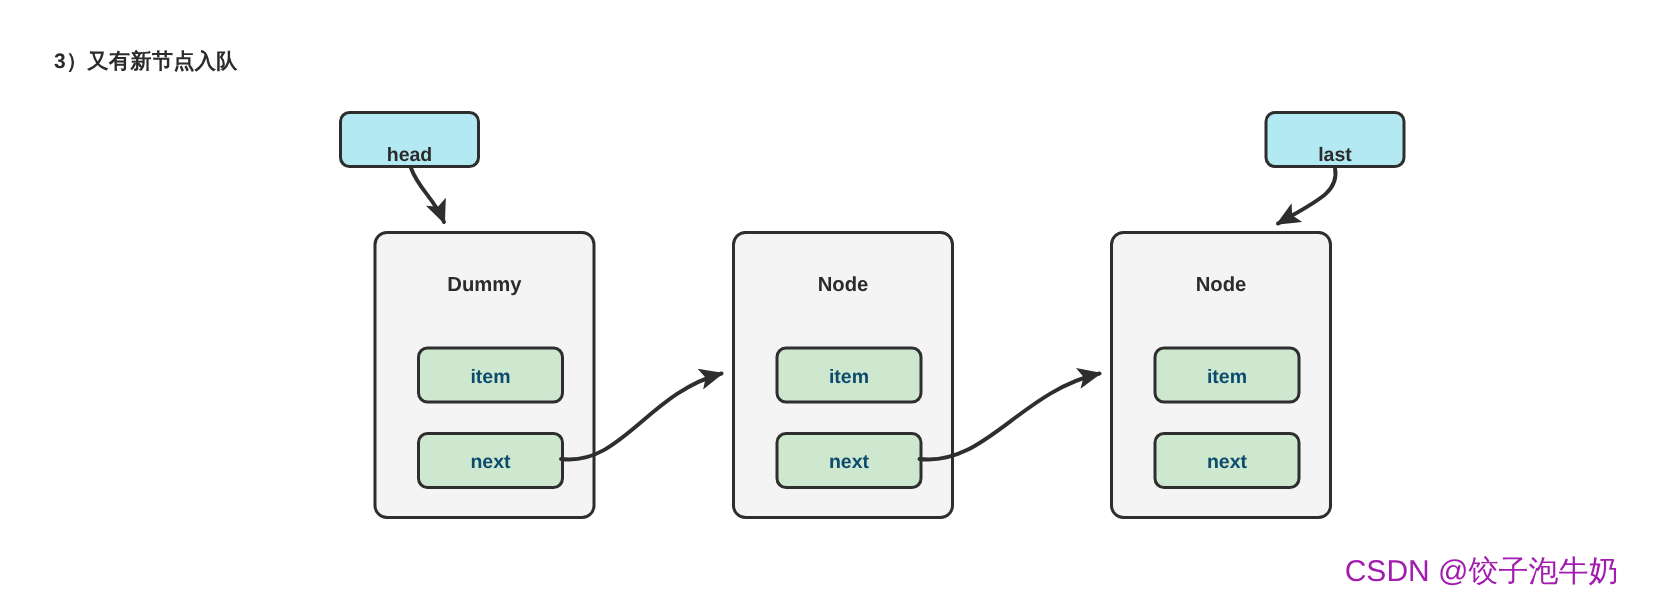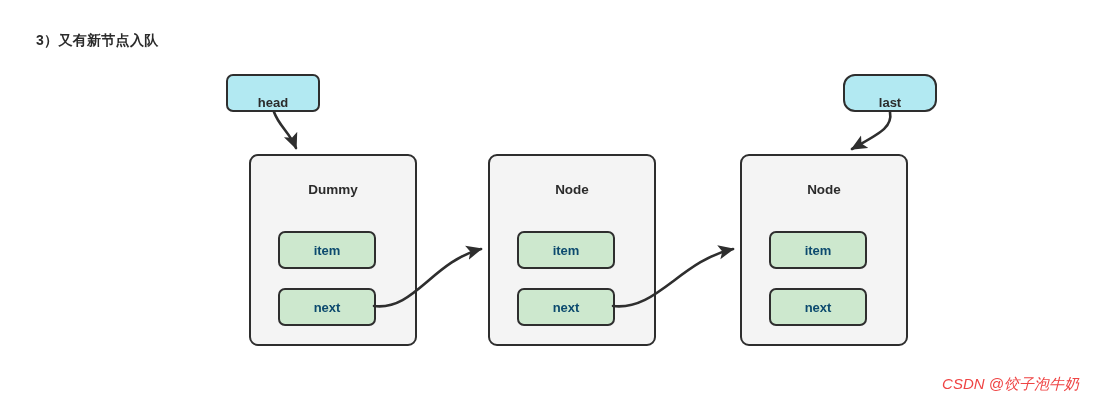--- a/index.html
+++ b/index.html
@@ -38,26 +38,26 @@
     border: 2.5px solid #2e2e2e;
     border-radius: 7px;
     display: flex;
     align-items: flex-end;
     justify-content: center;
     font-size: 13px;
     font-weight: 700;
     color: #2b2b2b;
   }
   #ptr-head { left: 226px; top: 74px; }
-  #ptr-last { left: 843px; top: 74px; border-radius: 12px; }
+  #ptr-last { left: 843px; top: 74px; }
 
   
   .node-box {
     position: absolute;
-    width: 168px;
+    width: 148px;
     height: 192px;
     box-sizing: border-box;
     background: #f4f4f4;
     border: 2.5px solid #2e2e2e;
     border-radius: 9px;
   }
   #node-0 { left: 249px; top: 154px; }
   #node-1 { left: 488px; top: 154px; }
   #node-2 { left: 740px; top: 154px; }
 
@@ -105,24 +105,23 @@
     stroke: #2e2e2e;
     stroke-width: 2.6;
     stroke-linecap: round;
   }
 
   
   #watermark {
     position: absolute;
     right: 26px;
     bottom: 14px;
-    font-size: 15px;
-    color: #ef4444;
+    font-size: 20px;
+    color: #a21caf;
     white-space: nowrap;
-    font-style: italic;
   }
 </style>
 </head>
 <body>
 
 <div id="caption">3）又有新节点入队</div>
 
 <div class="ptr-box" id="ptr-head">
   <span>head</span>
 </div>

